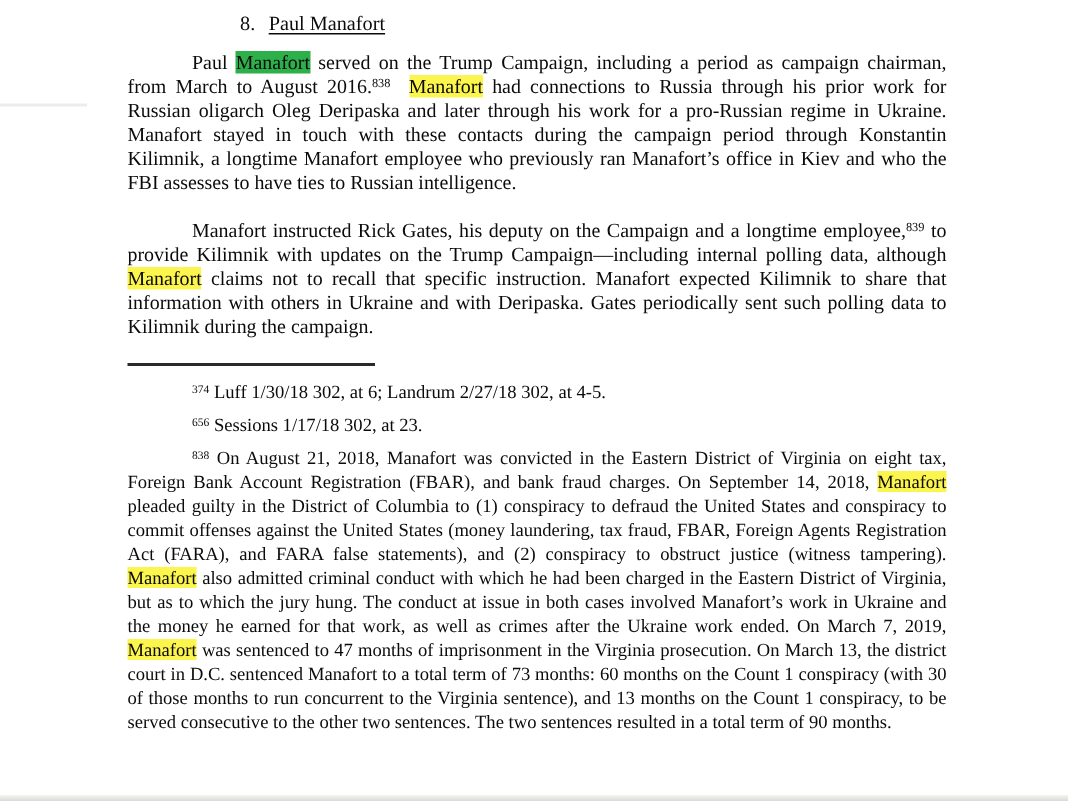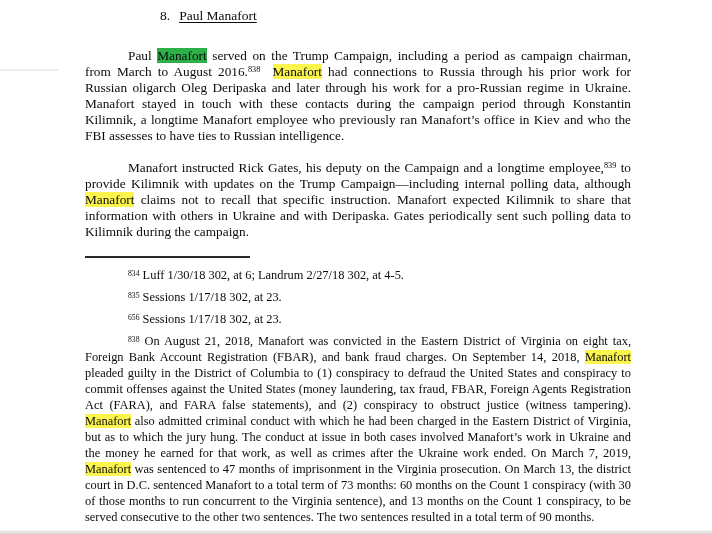--- a/index.html
+++ b/index.html
@@ -14,21 +14,21 @@
   }
   .page {
     position: absolute;
     left: 85px; top: 8px;
     width: 546px;
   }
   .heading {
     font-size: 13.5px;
     font-weight: normal;
     line-height: 16px;
-    margin: 0 0 24px 75px;
+    margin: 0 0 10px 75px;
   }
   .heading .num { margin-right: 9px; }
   .heading .title { text-decoration: underline; text-underline-offset: 2px; }
   .body-para {
     font-size: 13.3px;
     line-height: 16px;
     text-align: justify;
     text-indent: 43px;
     margin: 0 0 16px 0;
   }
@@ -76,23 +76,22 @@
 <div class="page">
 
   <h3 class="heading"><span class="num">8.</span><span class="title">Paul Manafort</span></h3>
 
   <p class="body-para"><span>Paul </span><span class="hl-green">Manafort</span><span> served on the Trump Campaign, including a period as campaign chairman, from March to August 2016.</span><sup class="fnref">838</sup><span>&nbsp; </span><span class="hl-yellow">Manafort</span><span> had connections to Russia through his prior work for Russian oligarch Oleg Deripaska and later through his work for a pro-Russian regime in Ukraine.  Manafort stayed in touch with these contacts during the campaign period through Konstantin Kilimnik, a longtime Manafort employee who previously ran Manafort’s office in Kiev and who the FBI assesses to have ties to Russian intelligence.</span></p>
 
   <p class="body-para"><span>Manafort instructed Rick Gates, his deputy on the Campaign and a longtime employee,</span><sup class="fnref">839</sup><span> to provide Kilimnik with updates on the Trump Campaign—including internal polling data, although </span><span class="hl-yellow">Manafort</span><span> claims not to recall that specific instruction.  Manafort expected Kilimnik to share that information with others in Ukraine and with Deripaska.  Gates periodically sent such polling data to Kilimnik during the campaign.</span></p>
 
   <hr class="fn-separator">
 
-  <p class="footnote"><span class="fn-num">834</span><span><span> Luff 1/30/18 302, at 6; Landrum 2/27/18 302, at 4-5.</span></span></p>
+  <p class="footnote"><span class="fn-num">374</span><span><span> Luff 1/30/18 302, at 6; Landrum 2/27/18 302, at 4-5.</span></span></p>
 
-  <p class="footnote"><span class="fn-num">835</span><span><span> Sessions 1/17/18 302, at 23.</span></span></p>
 
   <p class="footnote"><span class="fn-num">656</span><span><span> Sessions 1/17/18 302, at 23.</span></span></p>
 
 
   <p class="footnote long"><span class="fn-num">838</span><span><span> On August 21, 2018, Manafort was convicted in the Eastern District of Virginia on eight tax, Foreign Bank Account Registration (FBAR), and bank fraud charges.  On September 14, 2018, </span><span class="hl-yellow">Manafort</span><span> pleaded guilty in the District of Columbia to (1) conspiracy to defraud the United States and conspiracy to commit offenses against the United States (money laundering, tax fraud, FBAR, Foreign Agents Registration Act (FARA), and FARA false statements), and (2) conspiracy to obstruct justice (witness tampering).  </span><span class="hl-yellow">Manafort</span><span> also admitted criminal conduct with which he had been charged in the Eastern District of Virginia, but as to which the jury hung.  The conduct at issue in both cases involved Manafort’s work in Ukraine and the money he earned for that work, as well as crimes after the Ukraine work ended.  On March 7, 2019, </span><span class="hl-yellow">Manafort</span><span> was sentenced to 47 months of imprisonment in the Virginia prosecution.  On March 13, the district court in D.C. sentenced Manafort to a total term of 73 months:  60 months on the Count 1 conspiracy (with 30 of those months to run concurrent to the Virginia sentence), and 13 months on the Count 1 conspiracy, to be served consecutive to the other two sentences.  The two sentences resulted in a total term of 90 months.</span></span></p>
 
 </div>
 
 <div class="edge-bottom"></div>
 

